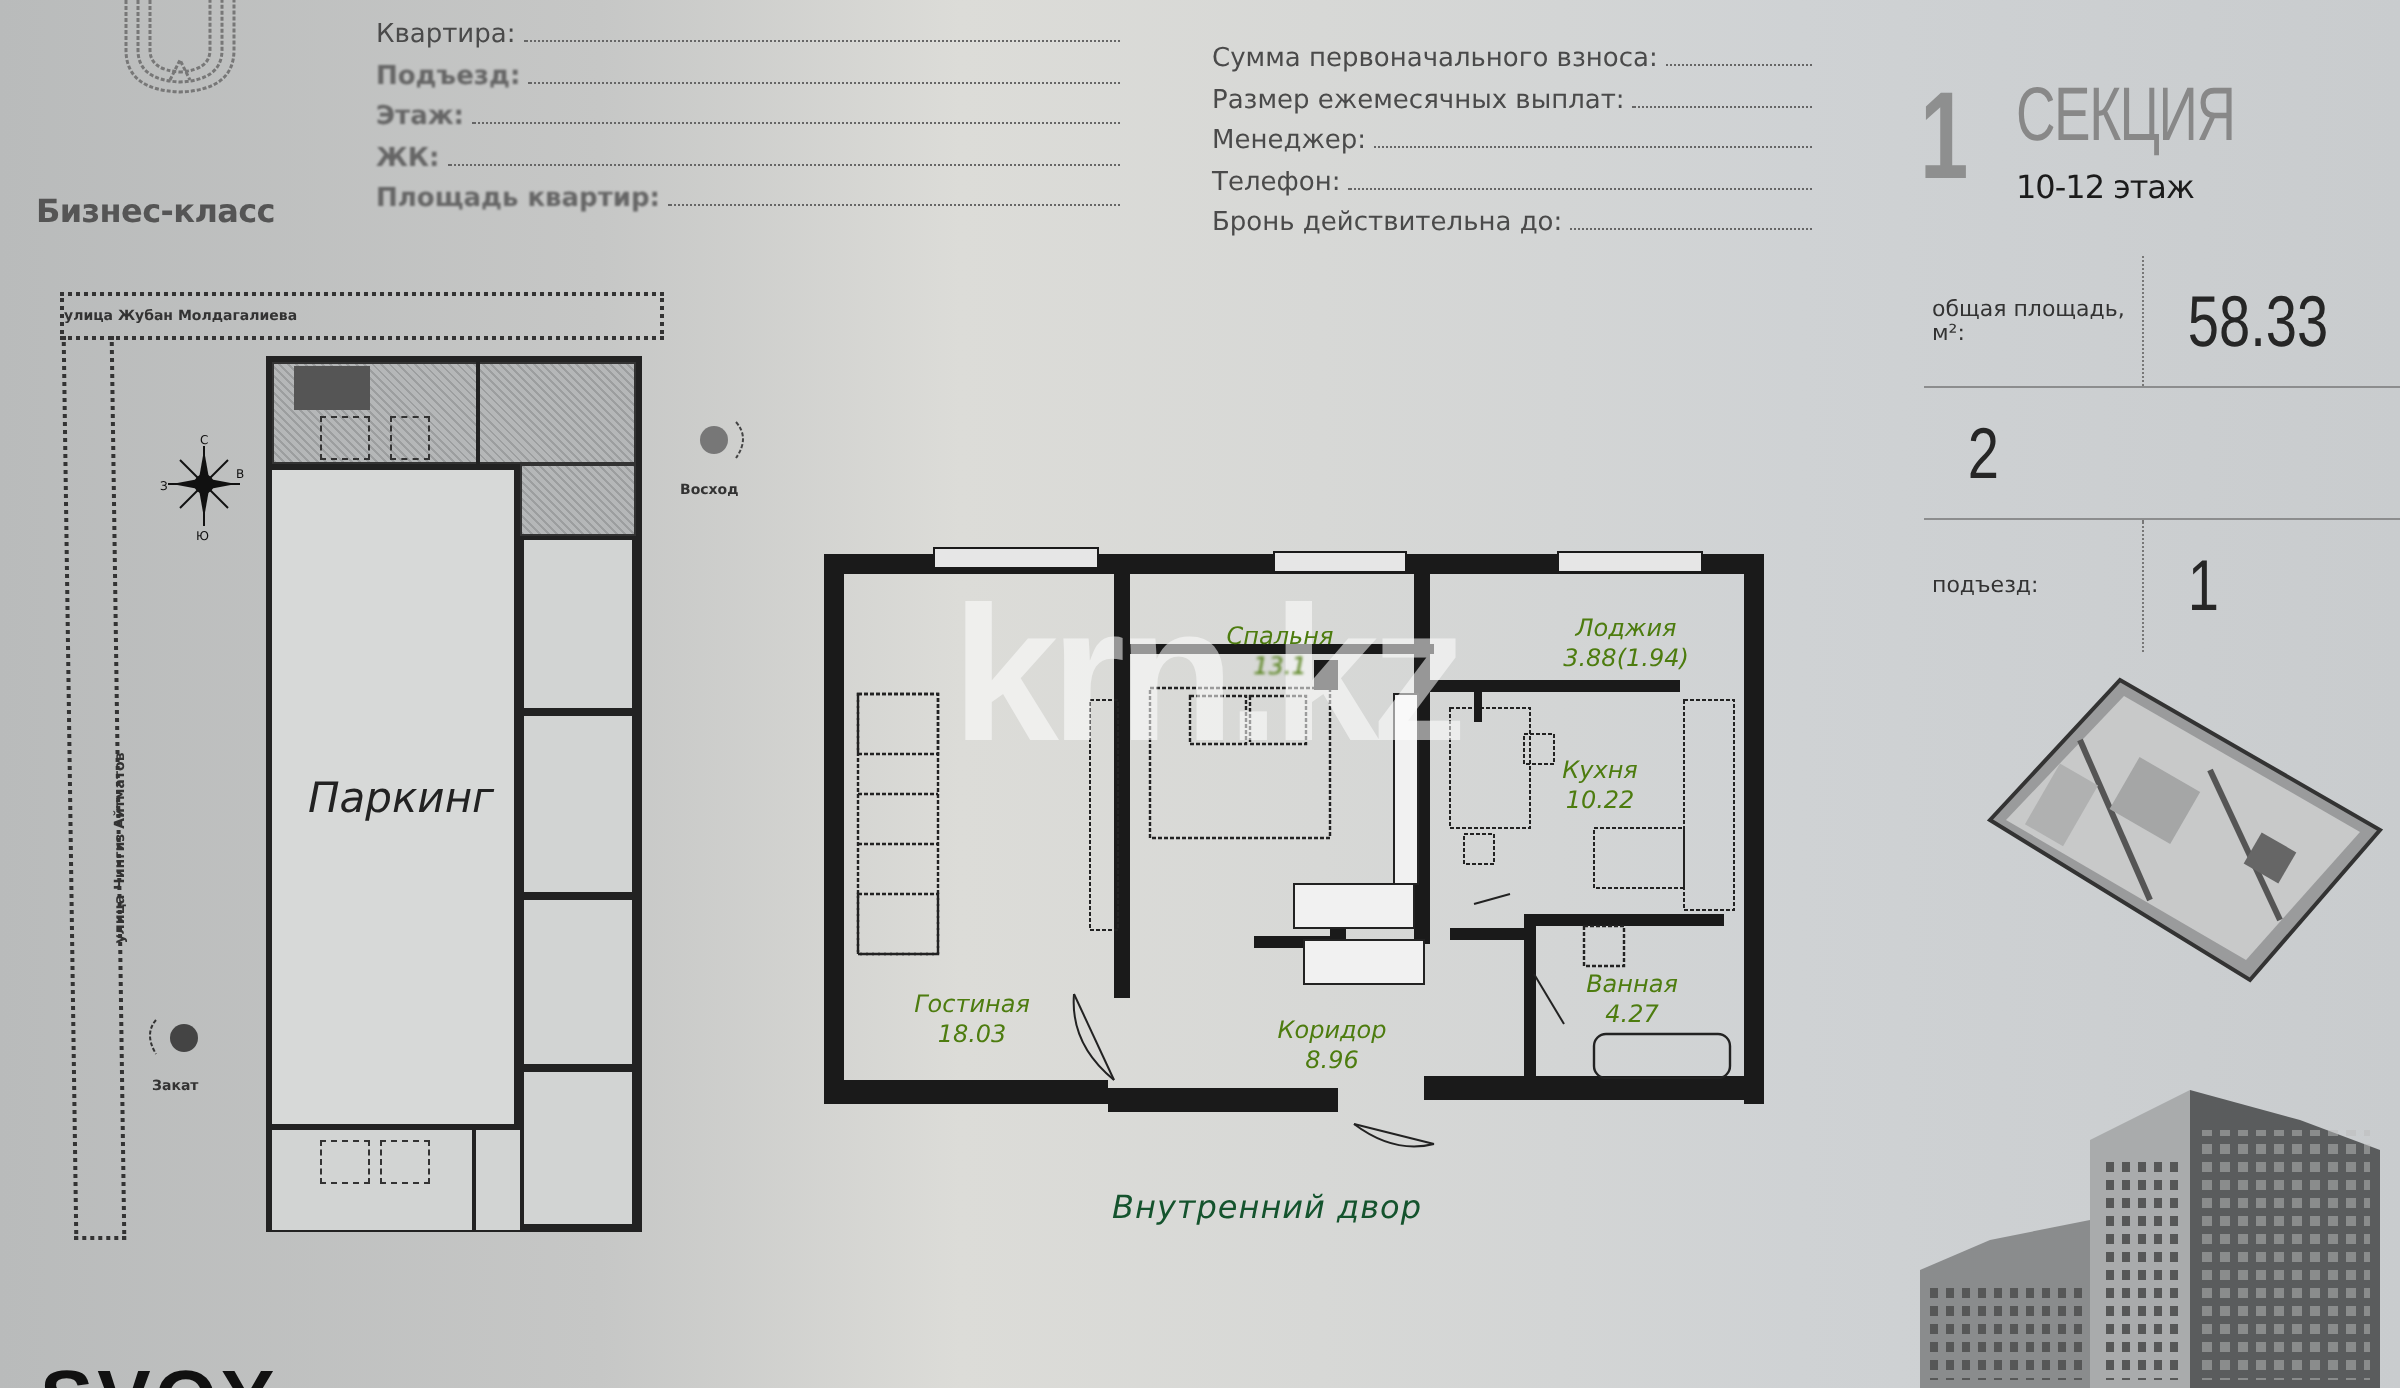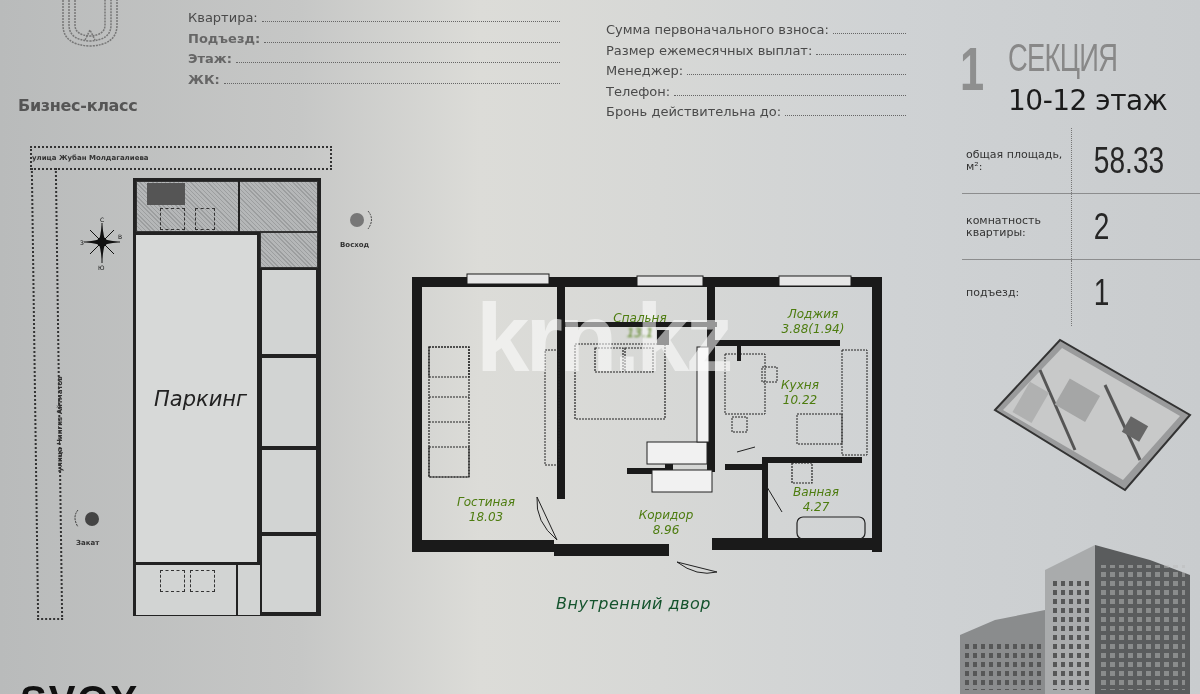--- a/index.html
+++ b/index.html
@@ -19,21 +19,21 @@
   .form-row { display: flex; align-items: baseline; height: 20.5px; white-space: nowrap; }
   .form-row .lbl { flex: 0 0 auto; }
   .form-row .dots { flex: 1 1 auto; border-bottom: 1.5px dotted #666; margin-left: 4px; height: 10px; }
   .form-left { left: 188px; top: 10px; width: 372px; }
   .form-right { left: 606px; top: 22px; width: 300px; }
   .blur { color: #666; filter: blur(0.6px); font-weight: bold; }
 
   
   .section-num { left: 960px; top: 38px; font-family: "Liberation Sans", sans-serif; font-size: 62px; font-weight: bold; color: #8e8f8f; line-height: 62px; transform: scaleX(0.7); transform-origin: left; }
   .section-word { left: 1008px; top: 38px; font-family: "Liberation Sans", sans-serif; font-size: 38px; color: #888; line-height: 40px; transform: scaleX(0.72); transform-origin: left; letter-spacing: -1px; }
-  .floor-text { left: 1008px; top: 84px; font-size: 28px; color: #1b1b1b; font-family: "DejaVu Sans", sans-serif; letter-spacing: -0.5px; }
+  .floor-text { left: 1008px; top: 84px; font-size: 16px; color: #1b1b1b; font-family: "DejaVu Sans", sans-serif; letter-spacing: -0.5px; }
 
   
   .info-table { left: 962px; top: 128px; width: 238px; }
   .info-row { display: flex; height: 66px; border-bottom: 1px solid #8c8d8e; align-items: center; justify-content: center; }
   .info-row:last-child { border-bottom: none; }
   .info-lbl { width: 110px; font-size: 11px; line-height: 12px; color: #333; padding-left: 4px; border-right: 1px dotted #777; height: 100%; display: flex; align-items: center; }
   .info-val { flex: 1; font-family: "Liberation Sans", sans-serif; font-size: 36px; color: #262626; padding-left: 28px; transform: scaleX(0.78); transform-origin: left; }
   .street-top { left: 30px; top: 146px; width: 302px; height: 24px; border: 2px dotted #333; font-size: 7px; color: #333; display: flex; align-items: center; justify-content: flex-start; font-weight: bold; }
   .street-left { left: 34px; top: 168px; width: 26px; height: 452px; border-left: 2px dotted #333; border-right: 2px dotted #333; border-bottom: 2px dotted #333; transform: skewX(0.8deg); }
   .street-left-label { left: 12px; top: 420px; font-size: 7px; font-weight: bold; color: #333; transform: rotate(-90deg); white-space: nowrap; }
@@ -81,20 +81,24 @@
       <span class="dots"></span>
     </div>
   <div class="form-row">
       <span class="lbl blur">Этаж:</span>
       <span class="dots"></span>
     </div>
   <div class="form-row">
       <span class="lbl blur">ЖК:</span>
       <span class="dots"></span>
     </div>
+  <div class="form-row">
+      <span class="lbl blur">Площадь квартир:</span>
+      <span class="dots"></span>
+    </div>
 </div>
 
 <div class="abs form-col form-right">
   <div class="form-row">
       <span class="lbl">Сумма первоначального взноса:</span>
       <span class="dots"></span>
     </div>
   <div class="form-row">
       <span class="lbl">Размер ежемесячных выплат:</span>
       <span class="dots"></span>
@@ -116,21 +120,20 @@
 <div class="abs section-num">1</div>
 <div class="abs section-word">СЕКЦИЯ</div>
 <div class="abs floor-text">10-12 этаж</div>
 
 <div class="abs info-table">
   <div class="info-row">
     <div class="info-lbl">общая площадь, м²:</div>
     <div class="info-val">58.33</div>
   </div>
   <div class="info-row">
-    <div class="info-lbl">комнатность квартиры:</div>
     <div class="info-val">2</div>
   </div>
   <div class="info-row">
     <div class="info-lbl">подъезд:</div>
     <div class="info-val">1</div>
   </div>
 </div>
 
 <div class="abs street-top">
     <span>улица Жубан Молдагалиева</span>

